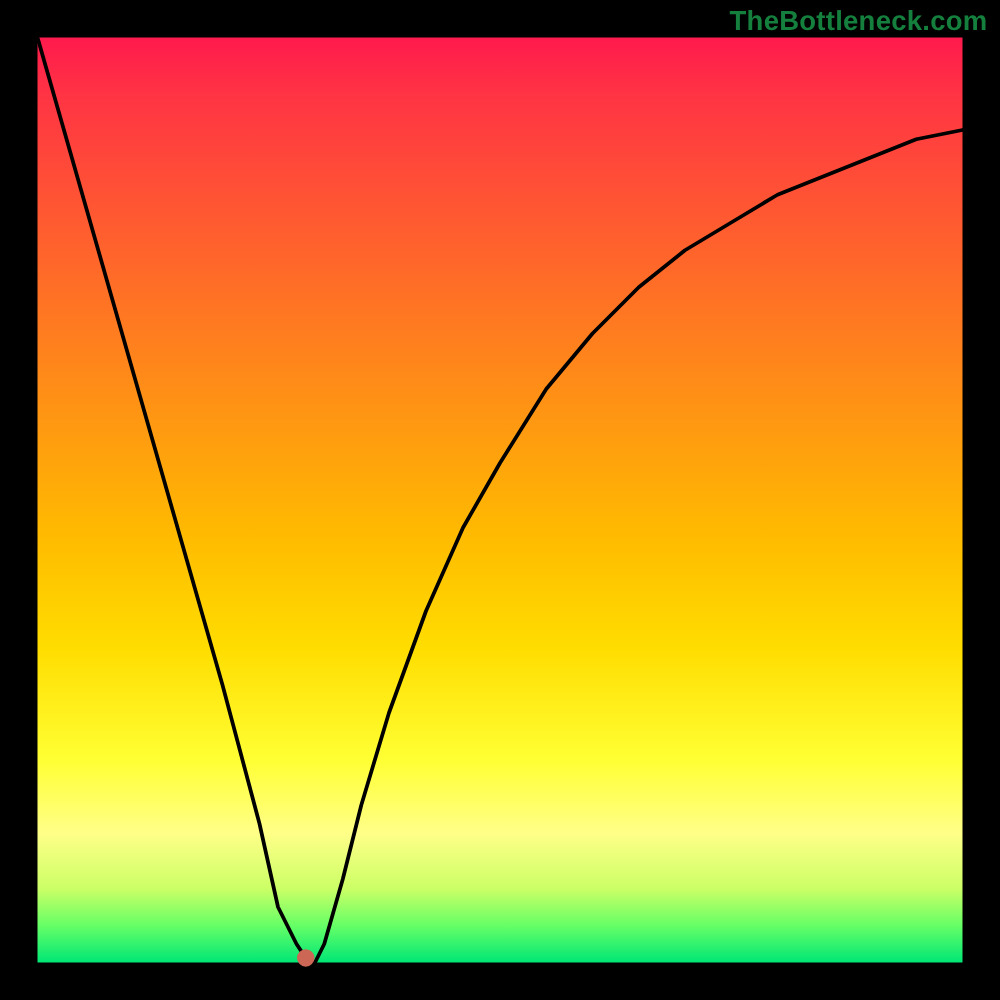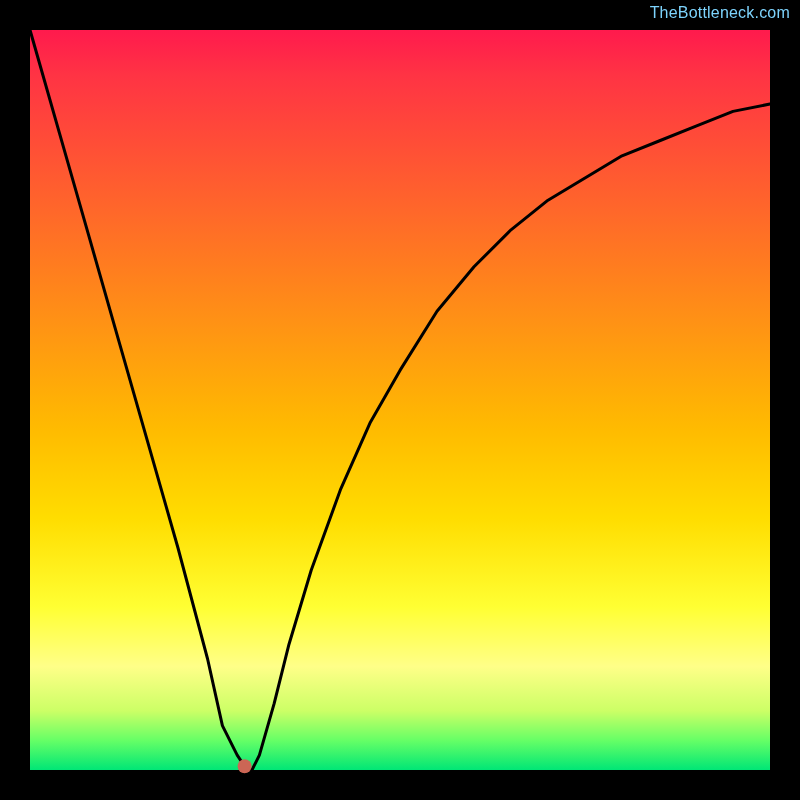--- a/index.html
+++ b/index.html
@@ -37,23 +37,23 @@
       #ffff88 86%,
       #ccff66 92%,
       #66ff66 96%,
       #00e676 100%
     );
   }
   .watermark {
     position: absolute;
     top: 4px;
     right: 10px;
-    color: #7dd3fc;
-    font-size: 16px;
-    font-weight: 400;
+    color: #15803d;
+    font-size: 22px;
+    font-weight: 700;
     letter-spacing: 0.2px;
     user-select: none;
   }
   svg.curve {
     position: absolute;
     top: 0;
     left: 0;
     width: 740px;
     height: 740px;
     overflow: visible;

